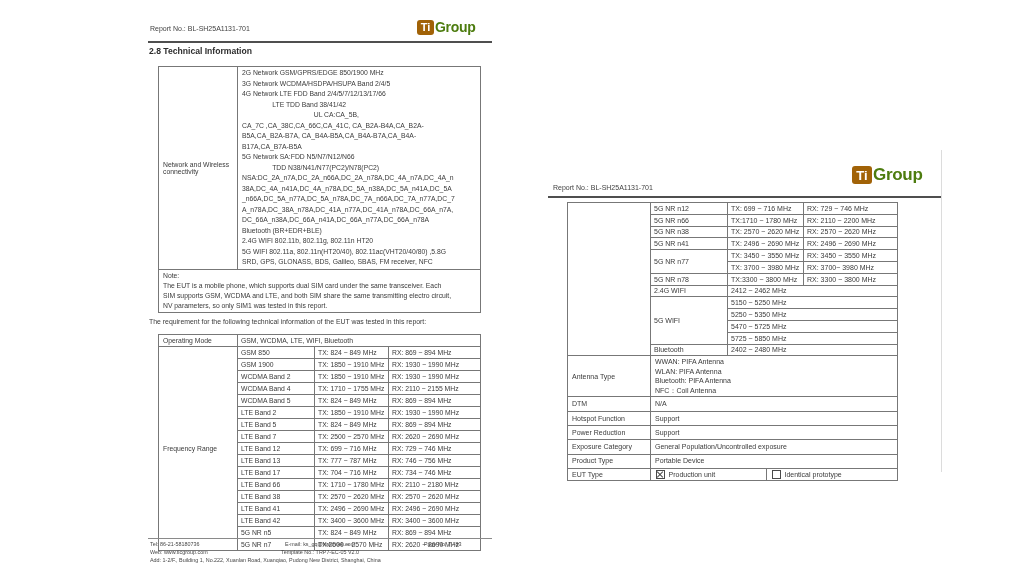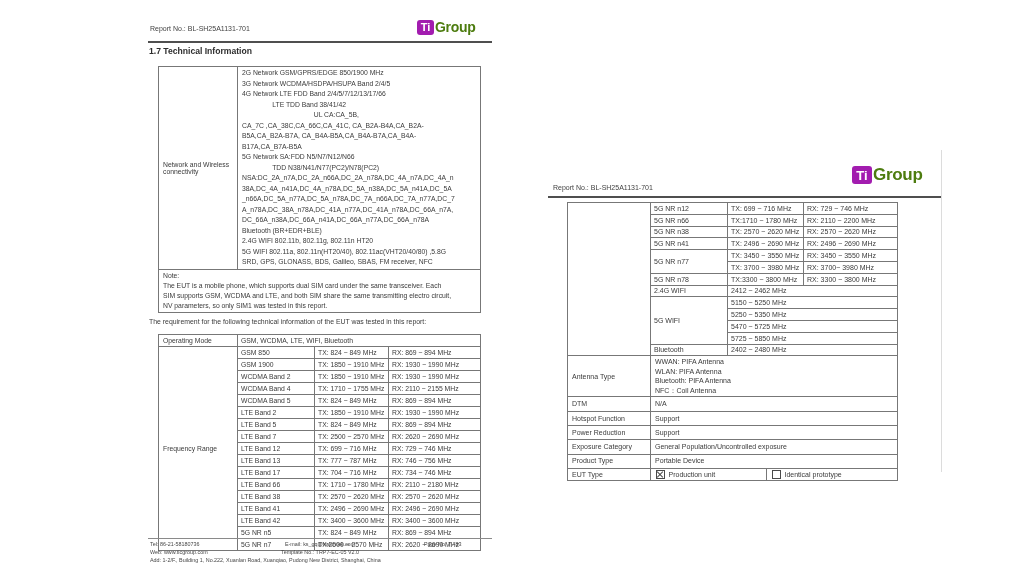--- a/index.html
+++ b/index.html
@@ -6,21 +6,21 @@
   body{
     width:1024px;height:576px;position:relative;overflow:hidden;
     background:#ffffff;color:#3a3a3a;
     font-family:"Liberation Sans", sans-serif;
   }
   .abs{position:absolute;}
   
   .logo{display:inline-flex;align-items:center;white-space:nowrap;}
   .logo-ti{
     display:inline-flex;align-items:center;justify-content:center;
-    background:#a21caf;color:#fff;font-weight:bold;border-radius:3px;
+    background:#a16207;color:#fff;font-weight:bold;border-radius:3px;
   }
   .logo-group{color:#4d7c0f;font-weight:600;letter-spacing:-0.3px;}
   .logo-sm .logo-ti{width:17px;height:15px;font-size:11px;margin-right:1px;}
   .logo-sm .logo-group{font-size:14px;}
   .logo-lg .logo-ti{width:20px;height:18px;font-size:13px;margin-right:1px;}
   .logo-lg .logo-group{font-size:17px;}
   
   .report-no{font-size:7px;color:#3f3f3f;}
   .rule{background:#4f4f4f;height:1.5px;}
   .rule-light{background:#8a8a8a;height:1px;}
@@ -69,21 +69,21 @@
 
   <div class="abs report-no" style="left:2px;top:25px;">Report No.: BL-SH25A1131-701</div>
 
   <div class="abs logo logo-sm" style="left:269px;top:19px;">
     <span class="logo-ti">Ti</span>
       <span class="logo-group">Group</span>
   </div>
 
   <div class="abs rule" style="left:0;top:41px;width:344px;"></div>
 
-  <div class="abs sect-title" style="left:1px;top:46px;">1.7  Technical Information</div>
+  <div class="abs sect-title" style="left:1px;top:46px;">2.8  Technical Information</div>
 
   <table class="abs t1" style="left:10px;top:66px;">
     <colgroup>
         <col style="width:79px">
         <col style="width:243px">
       </colgroup>
     <tbody>
         <tr>
       <td class="lbl">Network and Wireless connectivity</td>
       <td class="conn-content">2G Network GSM/GPRS/EDGE 850/1900 MHz

